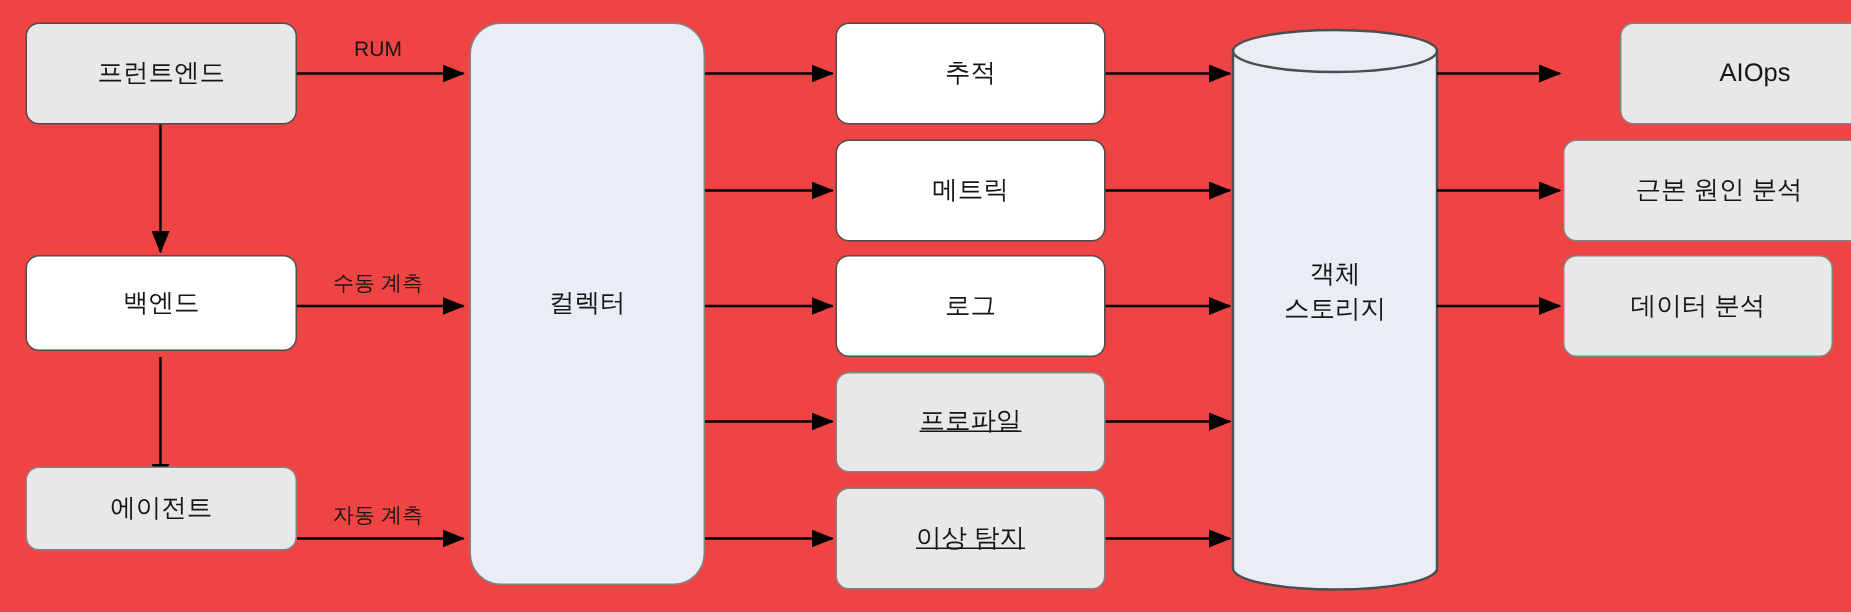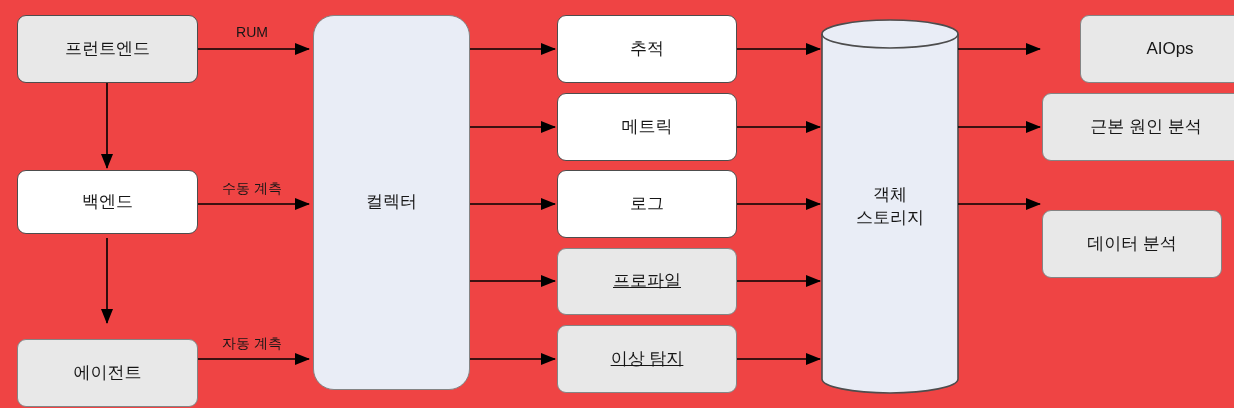--- a/index.html
+++ b/index.html
@@ -35,21 +35,21 @@
     color: #161616;
   }
   .fill-gray   { background: #e8e8e8; }
   .fill-white  { background: #ffffff; }
   .fill-accent { background: #e9edf6; }
   .border-dark { border: 1.6px solid #4d4d4d; }
   .border-gray { border: 1.6px solid #848484; }
   .cyl-label {
     position: absolute;
     left: 822px;
-    top: 20px;
+    top: 8px;
     width: 136px;
     height: 373px;
     display: flex;
     flex-direction: column;
     align-items: center;
     justify-content: center;
     font-size: 17px;
     line-height: 1.35;
     color: #161616;
     text-align: center;
@@ -101,21 +101,21 @@
 
     <line x1="958" y1="49" x2="1040" y2="49" stroke="#000" stroke-width="1.6" marker-end="url(#ah)"></line>
     <line x1="958" y1="127" x2="1040" y2="127" stroke="#000" stroke-width="1.6" marker-end="url(#ah)"></line>
     <line x1="958" y1="204" x2="1040" y2="204" stroke="#000" stroke-width="1.6" marker-end="url(#ah)"></line>
   </svg>
 
   <div class="node fill-gray border-dark" style="left:17px;   top:15px;  width:181px; height:68px;">프런트엔드</div>
 
   <div class="node fill-white border-dark" style="left:17px;   top:170px; width:181px; height:64px;">백엔드</div>
 
-  <div class="node fill-gray border-gray" style="left:17px;   top:339px; width:181px; height:68px;">에이전트</div>
+  <div class="node fill-gray border-gray" style="left:17px;   top:311px; width:181px; height:56px;">에이전트</div>
 
   <div class="node fill-accent border-gray" style="left:313px;  top:15px;  width:157px; height:375px;border-radius:21px;">컬렉터</div>
 
   <div class="node fill-white border-dark" style="left:557px;  top:93px;  width:180px; height:68px;">메트릭</div>
 
   <div class="node fill-white border-dark" style="left:557px;  top:15px;  width:180px; height:68px;">추적</div>
 
   <div class="node fill-white border-dark" style="left:557px;  top:170px; width:180px; height:68px;">로그</div>
 
   <div class="node fill-gray border-gray" style="left:557px;  top:248px; width:180px; height:67px;text-decoration:underline;">프로파일</div>
@@ -124,21 +124,21 @@
 
   <div class="cyl-label">
     <span>객체</span>
     <span>스토리지</span>
   </div>
 
   <div class="node fill-gray border-gray" style="left:1080px; top:15px;  width:180px; height:68px;">AIOps</div>
 
   <div class="node fill-gray border-gray" style="left:1042px; top:93px;  width:208px; height:68px;">근본 원인 분석</div>
 
-  <div class="node fill-gray border-gray" style="left:1042px; top:170px; width:180px; height:68px;margin-top:40px;">데이터 분석</div>
+  <div class="node fill-gray border-gray" style="left:1042px; top:170px; width:180px; height:68px;">데이터 분석</div>
 
   <div class="edge-label" style="left:200px; top:24px;">RUM</div>
 
   <div class="edge-label" style="left:200px; top:180px;">수동 계측</div>
 
   <div class="edge-label" style="left:200px; top:335px;">자동 계측</div>
 
 </div>
 
 </body></html>

